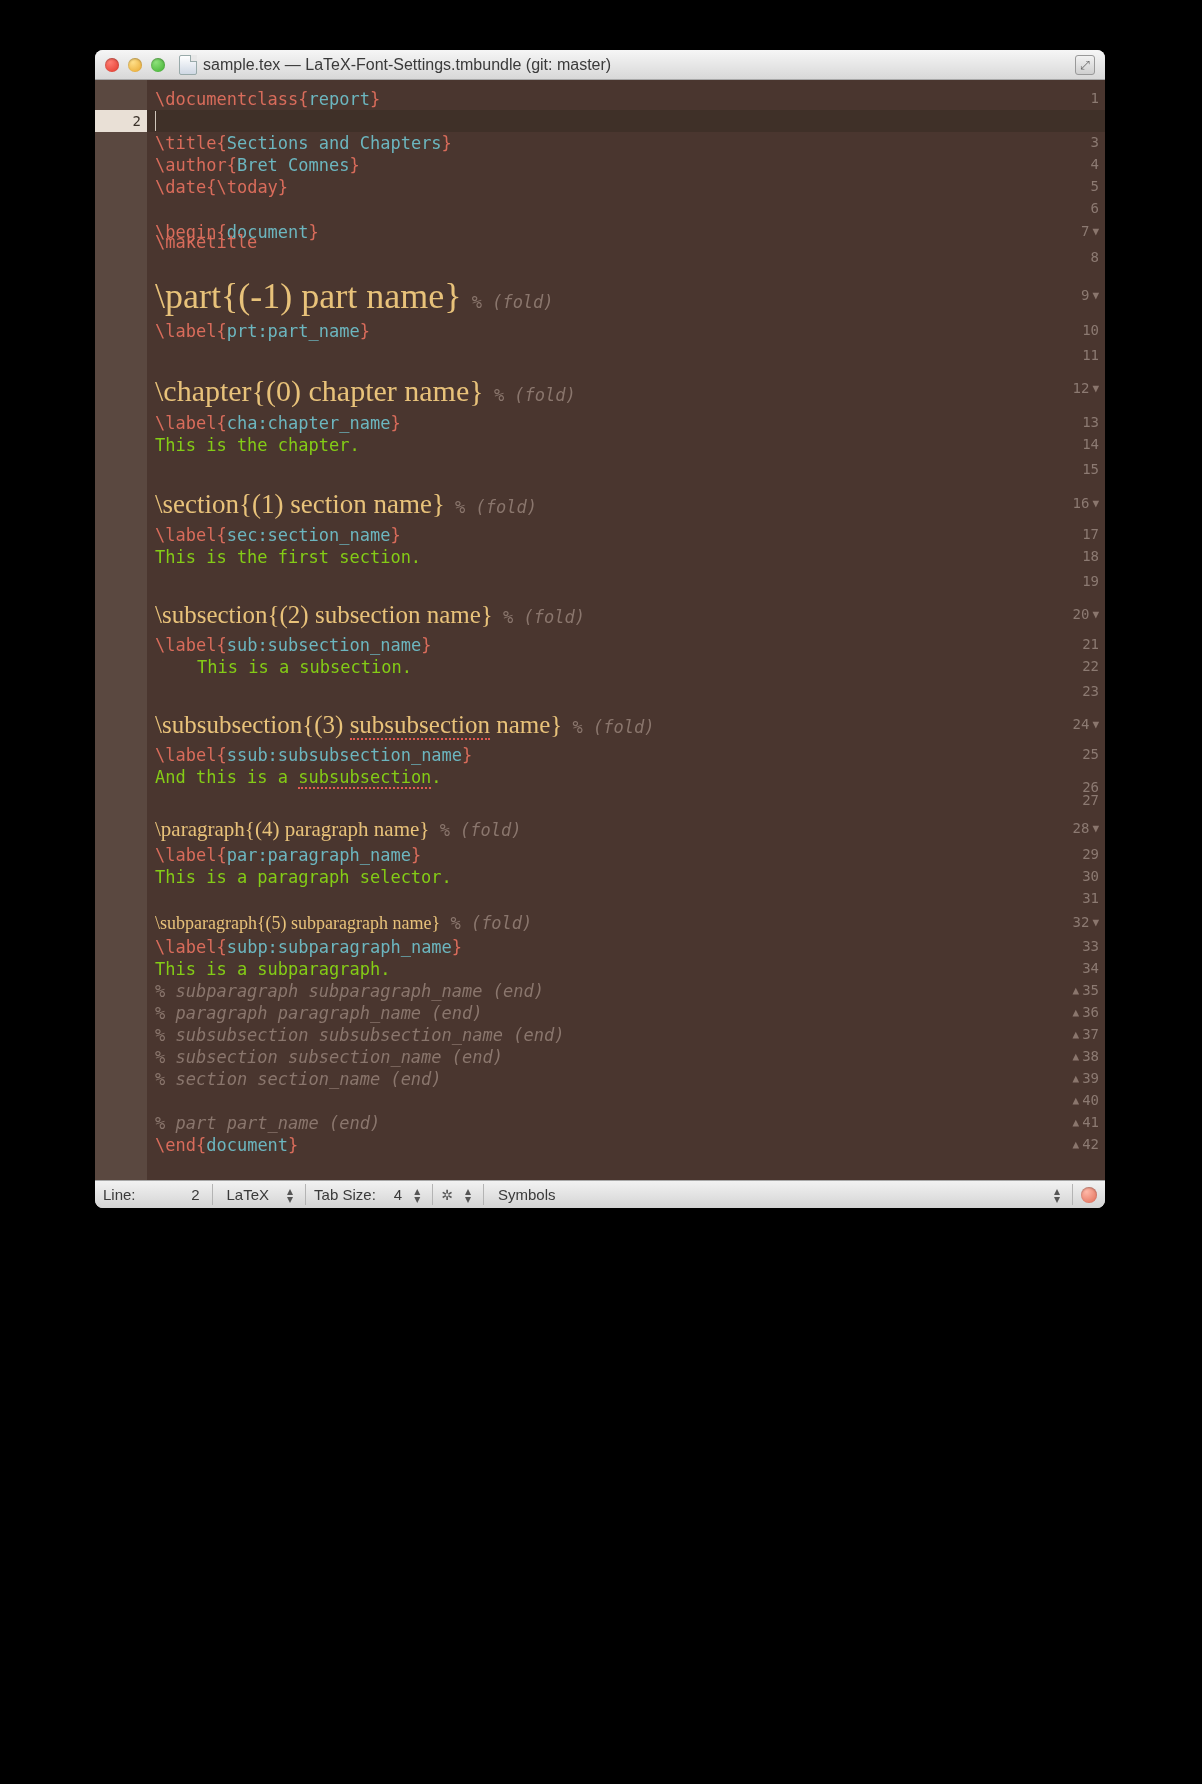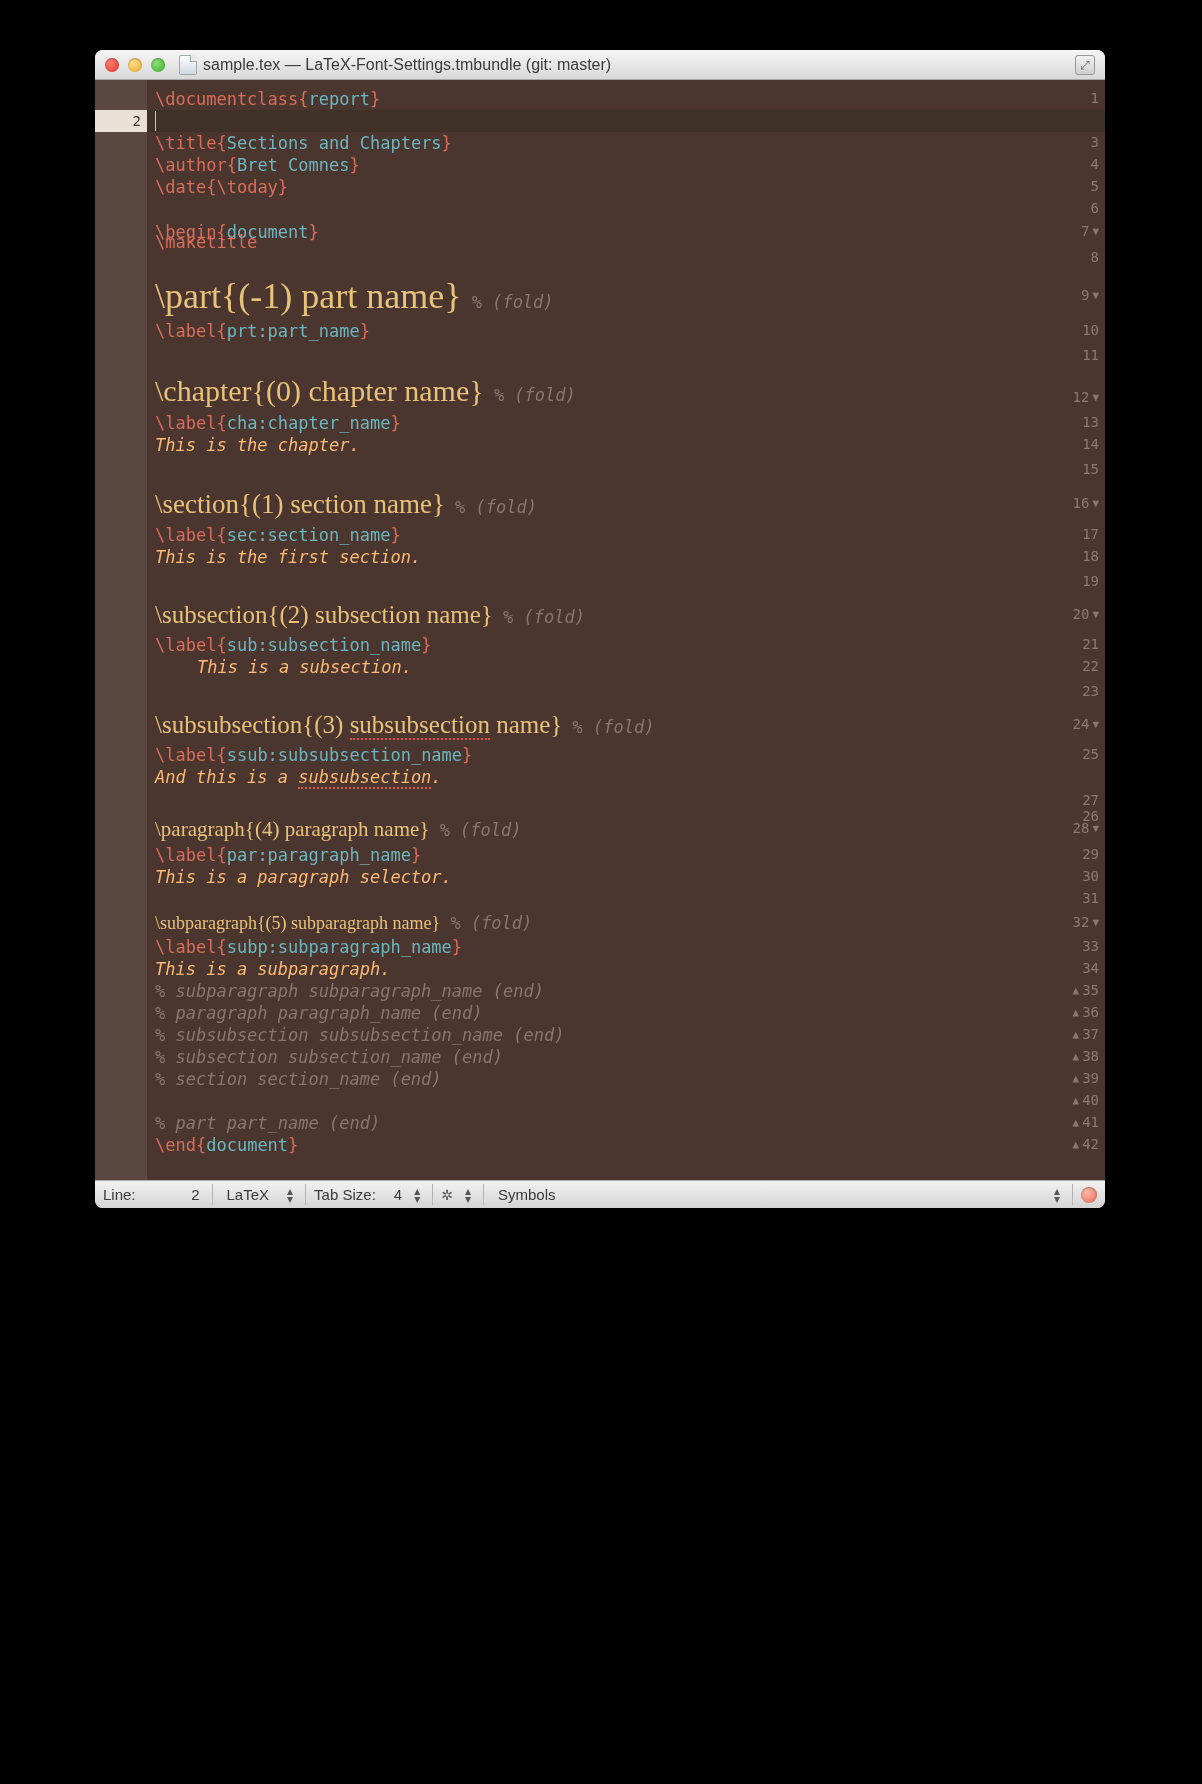--- a/index.html
+++ b/index.html
@@ -77,21 +77,21 @@
     background:#3f3028;
     z-index:0;
   }
   .current-gutter {
     position:absolute; left:0; width:52px; background:#e9e0d6; color:#3b322a;
     text-align:right; padding-right:6px;
     font-size:14px; z-index:2;
   }
   .s-cmd { color:#d96c5b; }  
   .s-arg { color:#6cb6bf; }  
-  .s-plain { color:#fdba74;font-style:italic; }
+  .s-plain { color:#84cc16; }
   .s-comment { color:#8a766d; font-style: italic; }
   .serif { font-family: "Times New Roman", Georgia, serif; }
   .heading .s-cmd, .heading .s-brace, .heading .s-hname { color:#e8c27a; }
   .s-brace { color:#e8c27a; }
   .caret {
     position:absolute; width:1px; height:20px; background:#cfc6bb; z-index:3;
   }
   .underline-spell { border-bottom: 2px dotted #e05a50; }
   .statusbar {
     height: 28px;
@@ -156,21 +156,21 @@
         <div class="gline" style="top: 207px;">
           <span>9</span>
           <span class="fold">▼</span>
         </div>
         <div class="gline" style="top: 242px;">
           <span>10</span>
         </div>
         <div class="gline" style="top: 267px;">
           <span>11</span>
         </div>
-        <div class="gline" style="top: 309px;">
+        <div class="gline" style="top: 300px;">
           <span>12</span>
           <span class="fold">▼</span>
         </div>
         <div class="gline" style="top: 334px;">
           <span>13</span>
         </div>
         <div class="gline" style="top: 356px;">
           <span>14</span>
         </div>
         <div class="gline" style="top: 381px;">
@@ -202,21 +202,21 @@
         <div class="gline" style="top: 603px;">
           <span>23</span>
         </div>
         <div class="gline" style="top: 636px;">
           <span>24</span>
           <span class="fold">▼</span>
         </div>
         <div class="gline" style="top: 666px;">
           <span>25</span>
         </div>
-        <div class="gline" style="top: 728px;">
+        <div class="gline" style="top: 699px;">
           <span>26</span>
         </div>
         <div class="gline" style="top: 712px;">
           <span>27</span>
         </div>
         <div class="gline" style="top: 740px;">
           <span>28</span>
           <span class="fold">▼</span>
         </div>
         <div class="gline" style="top: 766px;">

